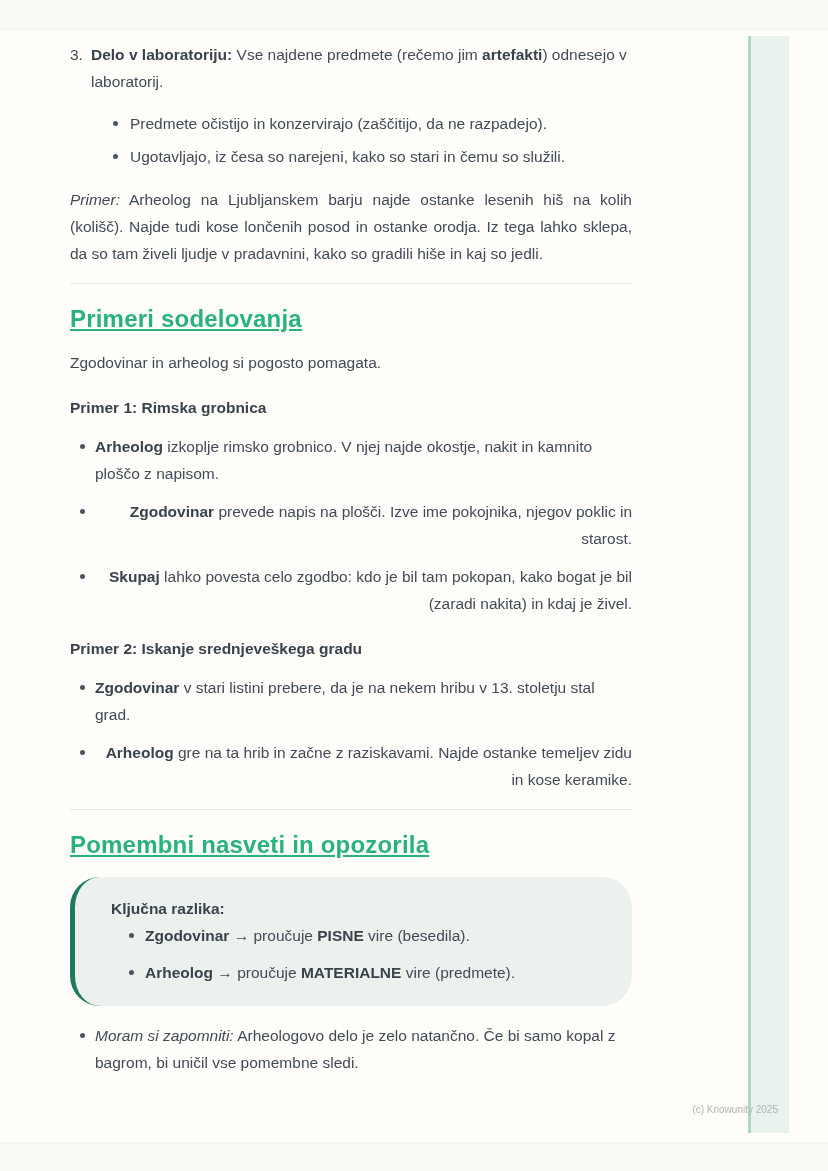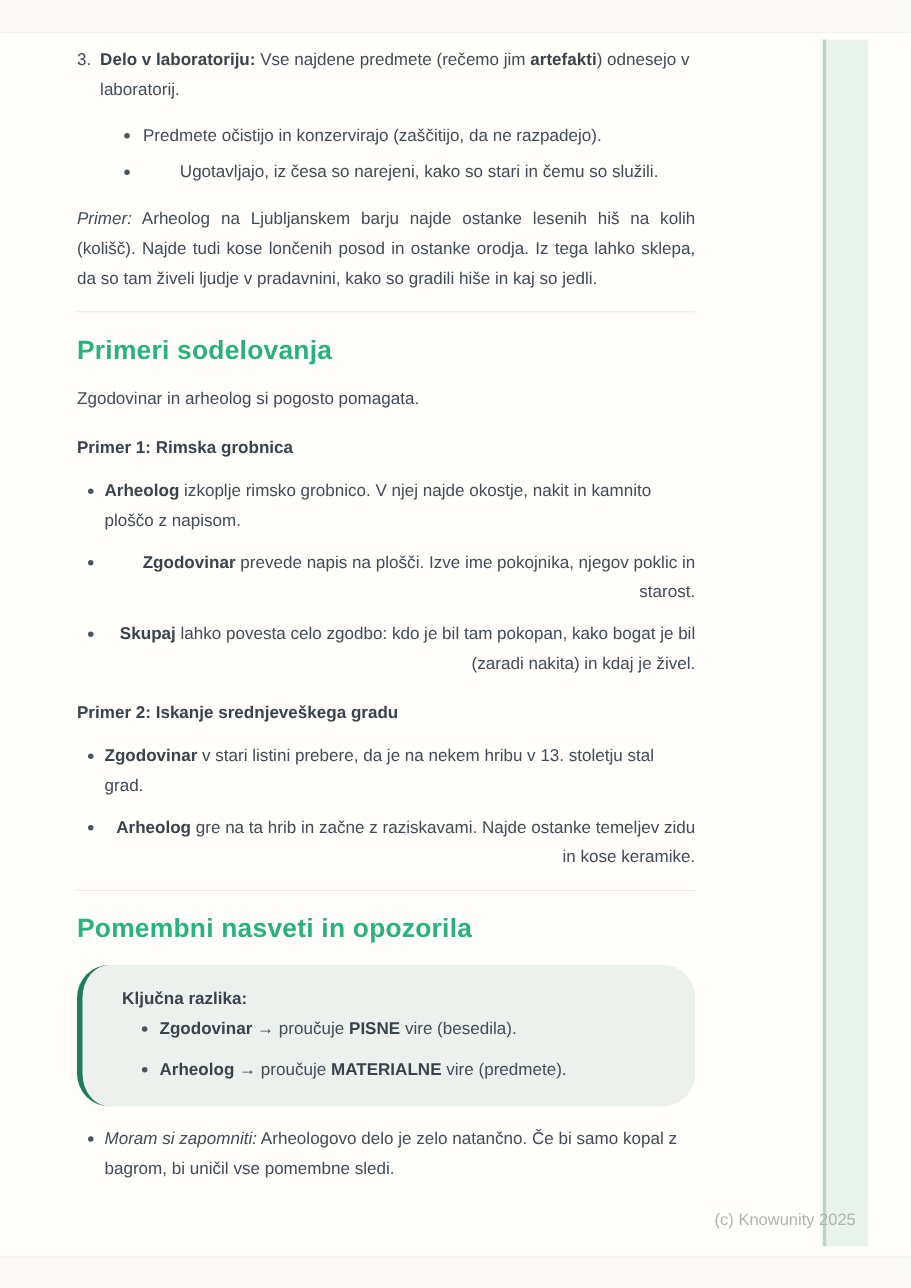--- a/index.html
+++ b/index.html
@@ -45,53 +45,53 @@
   .num-body{flex:1;}
 
   ul.bullets{list-style:none;margin:0;padding:0;}
   ul.bullets li{position:relative;}
   ul.bullets li::before{
     content:"";position:absolute;width:5px;height:5px;border-radius:50%;
     background:#4a545f;top:11px;
   }
   ul.nested{margin-top:15px;padding-left:39px;}
   ul.nested li::before{left:-17px;}
-  ul.nested li + li{margin-top:6px;text-align:center;}
+  ul.nested li + li{margin-top:6px;}
 
   ul.main{margin-top:12px;padding-left:25px;}
   ul.main li::before{left:-15px;}
   ul.main li + li{margin-top:11px;text-align:right;}
 
   .example-par{margin-top:16px;text-align:justify;}
 
   hr.divider{border:none;border-top:1px solid var(--divider);margin:16px 0 0;}
 
   h2{
     margin:18px 0 0;font-size:24px;line-height:33px;font-weight:700;
-    color:var(--accent_heading);letter-spacing:.2px;
+    color:var(--accent_heading);letter-spacing:.2px;text-decoration:underline;
   }
   .intro{margin-top:14px;}
   .subhead{margin-top:18px;font-weight:700;color:var(--text_strong);}
 
   .callout{
     margin-top:16px;background:var(--callout_bg);
     border-left:5px solid var(--callout_border);
     padding:18px 24px 20px 36px;
     border-radius:30px;
   }
   .callout-title{font-weight:700;color:var(--text_strong);}
   ul.callout-bullets{margin-top:0;padding-left:34px;}
   ul.callout-bullets li::before{left:-16px;}
   ul.callout-bullets li + li{margin-top:10px;}
 
   ul.note-list{margin-top:16px;}
 
   .watermark{
     position:absolute;top:1074px;right:50px;z-index:3;
-    font-size:15px;line-height:12px;color:var(--watermark);
+    font-size:10px;line-height:12px;color:var(--watermark);
   }
 </style>
 </head>
 <body>
 
 <div class="page">
   <div class="accent-bar"></div>
 
   <div class="content">
 

